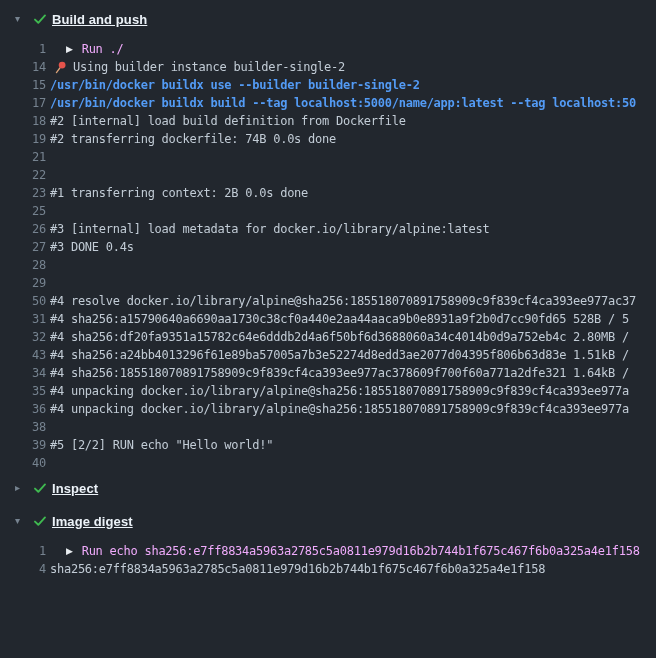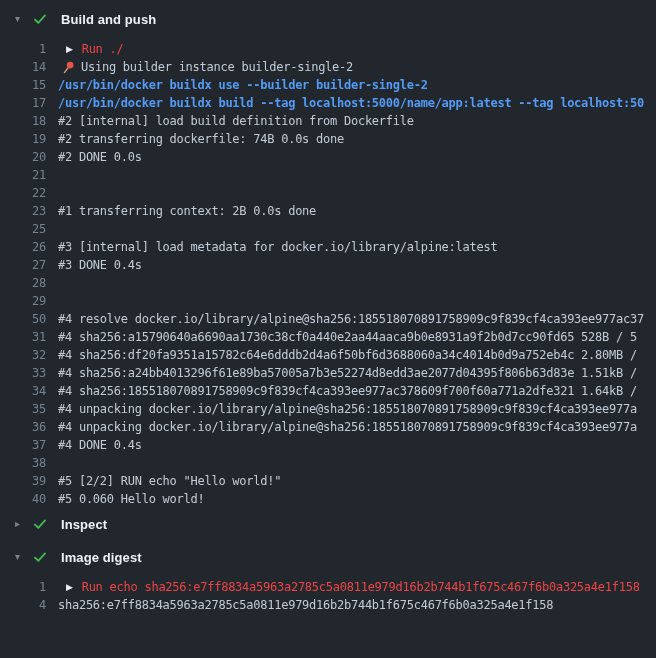--- a/index.html
+++ b/index.html
@@ -13,47 +13,47 @@
     height:24px;padding-left:15px;cursor:pointer;
   }
   .section-header .chevron{
     width:12px;flex:0 0 12px;color:#768390;font-size:10px;line-height:1;
     font-family:"DejaVu Sans",sans-serif;text-align:left;
   }
   .section-header .check{
     flex:0 0 16px;width:16px;height:16px;margin-left:5px;display:flex;align-items:center;
   }
   .section-header .title{
-    margin-left:13px;
+    margin-left:4px;
     font-family:"Liberation Sans","DejaVu Sans",sans-serif;
-    font-size:13px;font-weight:700;color:#ecf2f8;letter-spacing:.1px;
+    font-size:13px;font-weight:700;color:#ecf2f8;letter-spacing:.1px;text-decoration:underline;
   }
   .sec-build{margin-top:7px;}
   .sec-inspect{margin-top:4px;}
   .sec-digest{margin-top:9px;}
   .log-lines{margin-top:9px;}
   .log-line{
     display:flex;align-items:center;height:18px;white-space:pre;
     font-size:12px;letter-spacing:-0.25px;line-height:18px;
   }
   .log-line .num{
     flex:0 0 46px;text-align:right;color:#768390;cursor:pointer;
   }
   .line-body{
-    margin-left:12px;display:flex;align-items:center;white-space:pre;min-width:0;
+    margin-left:4px;display:flex;align-items:center;white-space:pre;min-width:0;
   }
   .line-body.indented{margin-left:20px;}
   .run-arrow{
     color:#e9edf1;font-size:9px;margin-right:9px;cursor:pointer;
     font-family:"DejaVu Sans",sans-serif;line-height:1;
   }
   .inline-icon{flex:0 0 13px;width:13px;height:13px;margin-left:4px;margin-right:6px;}
   .t-normal{color:#c2ccd6;}
   .t-command{color:#539bf5;font-weight:700;}
-  .t-white{color:#ef4444;}
+  .t-white{color:#f0abfc;}
 </style>
 </head>
 <body>
 
 <div id="app">
     <div class="section-header sec-build">
       <span class="chevron">▾</span>
       <span class="check">
         <svg viewBox="0 0 16 16" width="100%" height="100%">
           <path d="M3 8.6 L6.3 11.8 L13 4.4" fill="none" stroke="#3fb950" stroke-width="1.9" stroke-linecap="round" stroke-linejoin="round"></path>
@@ -64,40 +64,38 @@
     <div class="log-lines">
       <div class="log-line"><span class="num">1</span><div class="line-body indented"><span class="run-arrow">▶</span><span class="t-white">Run ./</span></div></div>
       <div class="log-line"><span class="num">14</span><div class="line-body"><span class="inline-icon"><svg viewBox="0 0 16 16" width="100%" height="100%">
               <path d="M7.2 8.6 L3 14.2" stroke="#d8a177" stroke-width="1.6" stroke-linecap="round"></path>
               <circle cx="10" cy="5" r="4.2" fill="#e5534b"></circle>
             </svg></span><span class="t-normal">Using builder instance builder-single-2</span></div></div>
       <div class="log-line"><span class="num">15</span><div class="line-body"><span class="t-command">/usr/bin/docker buildx use --builder builder-single-2</span></div></div>
       <div class="log-line"><span class="num">17</span><div class="line-body"><span class="t-command">/usr/bin/docker buildx build --tag localhost:5000/name/app:latest --tag localhost:50</span></div></div>
       <div class="log-line"><span class="num">18</span><div class="line-body"><span class="t-normal">#2 [internal] load build definition from Dockerfile</span></div></div>
       <div class="log-line"><span class="num">19</span><div class="line-body"><span class="t-normal">#2 transferring dockerfile: 74B 0.0s done</span></div></div>
-      <div class="log-line"><span class="num">20</span><div class="line-body"><span class="t-normal">#2 DONE 0.0s</span></div></div>
       <div class="log-line"><span class="num">21</span><div class="line-body"><span class="t-normal"></span></div></div>
       <div class="log-line"><span class="num">22</span></div>
       <div class="log-line"><span class="num">23</span><div class="line-body"><span class="t-normal">#1 transferring context: 2B 0.0s done</span></div></div>
       <div class="log-line"><span class="num">25</span><div class="line-body"><span class="t-normal"></span></div></div>
       <div class="log-line"><span class="num">26</span><div class="line-body"><span class="t-normal">#3 [internal] load metadata for docker.io/library/alpine:latest</span></div></div>
       <div class="log-line"><span class="num">27</span><div class="line-body"><span class="t-normal">#3 DONE 0.4s</span></div></div>
       <div class="log-line"><span class="num">28</span><div class="line-body"><span class="t-normal"></span></div></div>
       <div class="log-line"><span class="num">29</span></div>
       <div class="log-line"><span class="num">50</span><div class="line-body"><span class="t-normal">#4 resolve docker.io/library/alpine@sha256:185518070891758909c9f839cf4ca393ee977ac37</span></div></div>
       <div class="log-line"><span class="num">31</span><div class="line-body"><span class="t-normal">#4 sha256:a15790640a6690aa1730c38cf0a440e2aa44aaca9b0e8931a9f2b0d7cc90fd65 528B / 5</span></div></div>
       <div class="log-line"><span class="num">32</span><div class="line-body"><span class="t-normal">#4 sha256:df20fa9351a15782c64e6dddb2d4a6f50bf6d3688060a34c4014b0d9a752eb4c 2.80MB /</span></div></div>
-      <div class="log-line"><span class="num">33</span><div class="line-body"><span class="t-normal">#4 sha256:a24bb4013296f61e89ba57005a7b3e52274d8edd3ae2077d04395f806b63d83e 1.51kB /</span></div></div>
+      <div class="log-line"><span class="num">43</span><div class="line-body"><span class="t-normal">#4 sha256:a24bb4013296f61e89ba57005a7b3e52274d8edd3ae2077d04395f806b63d83e 1.51kB /</span></div></div>
       <div class="log-line"><span class="num">34</span><div class="line-body"><span class="t-normal">#4 sha256:185518070891758909c9f839cf4ca393ee977ac378609f700f60a771a2dfe321 1.64kB /</span></div></div>
       <div class="log-line"><span class="num">35</span><div class="line-body"><span class="t-normal">#4 unpacking docker.io/library/alpine@sha256:185518070891758909c9f839cf4ca393ee977a</span></div></div>
       <div class="log-line"><span class="num">36</span><div class="line-body"><span class="t-normal">#4 unpacking docker.io/library/alpine@sha256:185518070891758909c9f839cf4ca393ee977a</span></div></div>
-      <div class="log-line"><span class="num">37</span><div class="line-body"><span class="t-normal">#4 DONE 0.4s</span></div></div>
       <div class="log-line"><span class="num">38</span><div class="line-body"><span class="t-normal"></span></div></div>
       <div class="log-line"><span class="num">39</span><div class="line-body"><span class="t-normal">#5 [2/2] RUN echo "Hello world!"</span></div></div>
-      <div class="log-line"><span class="num">40</span><div class="line-body"><span class="t-normal">#5 0.060 Hello world!</span></div></div>
+      <div class="log-line"><span class="num">40</span></div>
     </div>
     <div class="section-header sec-inspect">
       <span class="chevron">▸</span>
       <span class="check">
         <svg viewBox="0 0 16 16" width="100%" height="100%">
           <path d="M3 8.6 L6.3 11.8 L13 4.4" fill="none" stroke="#3fb950" stroke-width="1.9" stroke-linecap="round" stroke-linejoin="round"></path>
         </svg>
       </span>
       <span class="title">Inspect</span>
     </div>

